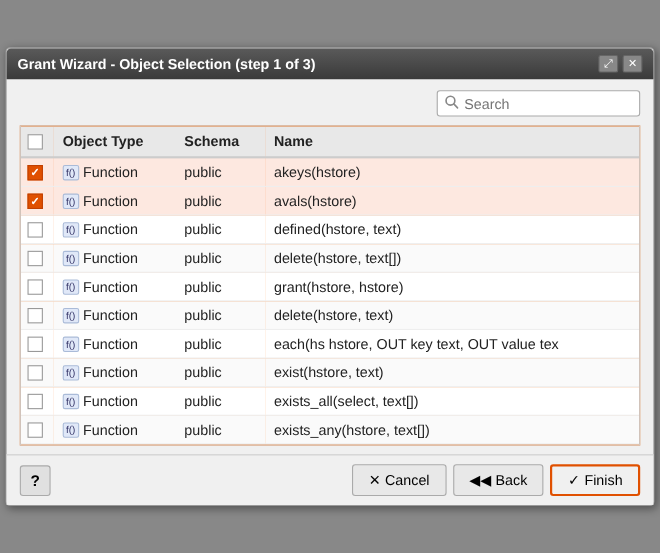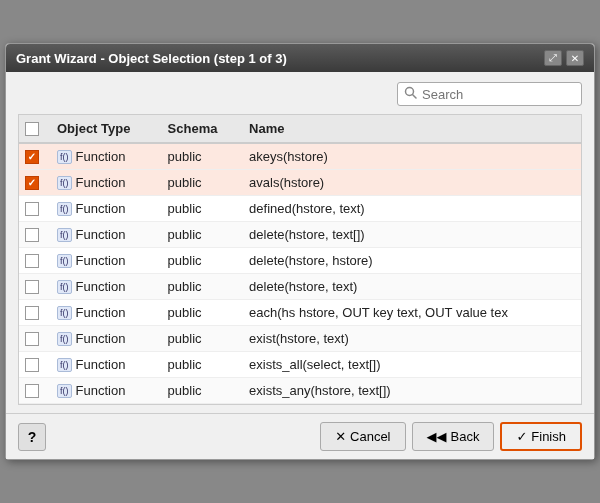--- a/index.html
+++ b/index.html
@@ -312,21 +312,21 @@
               <td>
                 <div class="cb"></div>
               </td>
               <td>
                 <div class="obj-type">
                   <span class="func-icon">f()</span>
                   <span>Function</span>
                 </div>
               </td>
               <td>public</td>
-              <td>delete(hstore, hstore)</td>
+              <td>grant(hstore, hstore)</td>
             </tr>
             <tr>
               <td>
                 <div class="cb"></div>
               </td>
               <td>
                 <div class="obj-type">
                   <span class="func-icon">f()</span>
                   <span>Function</span>
                 </div>

